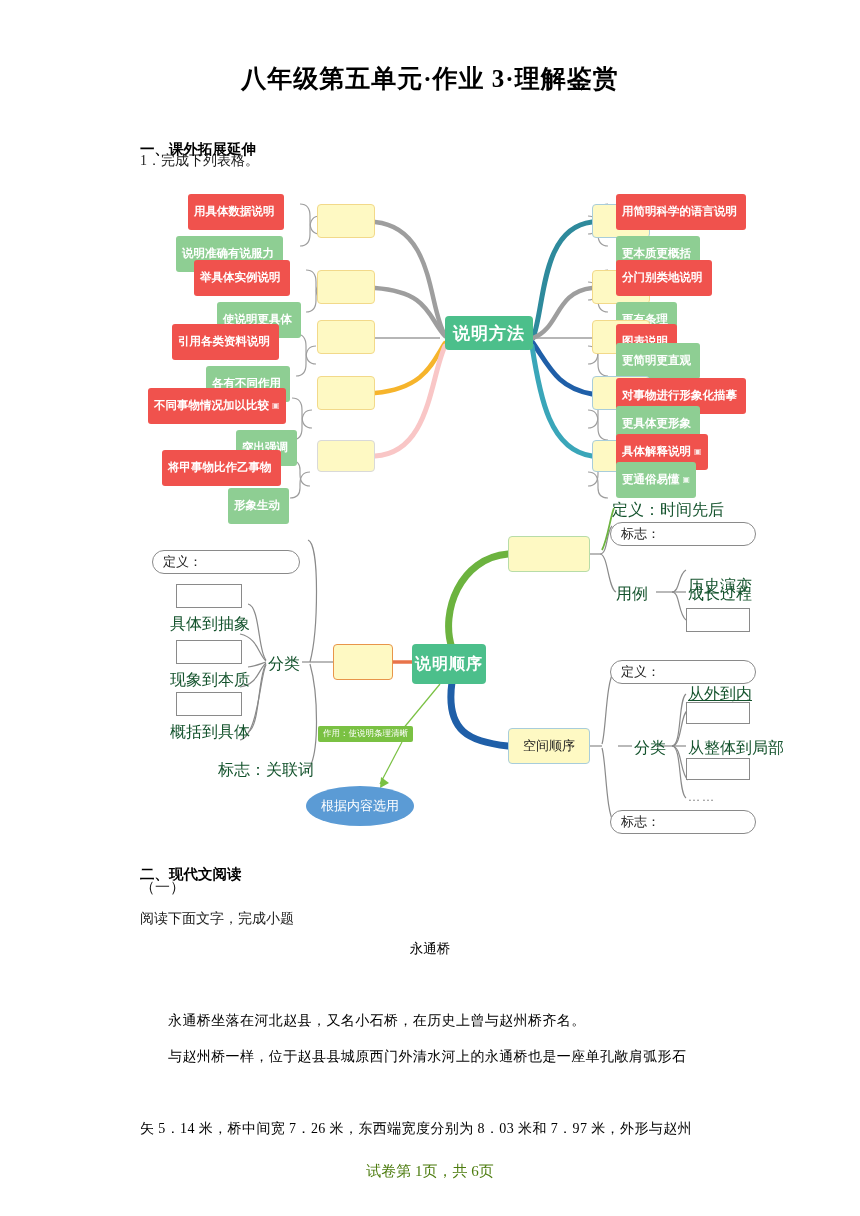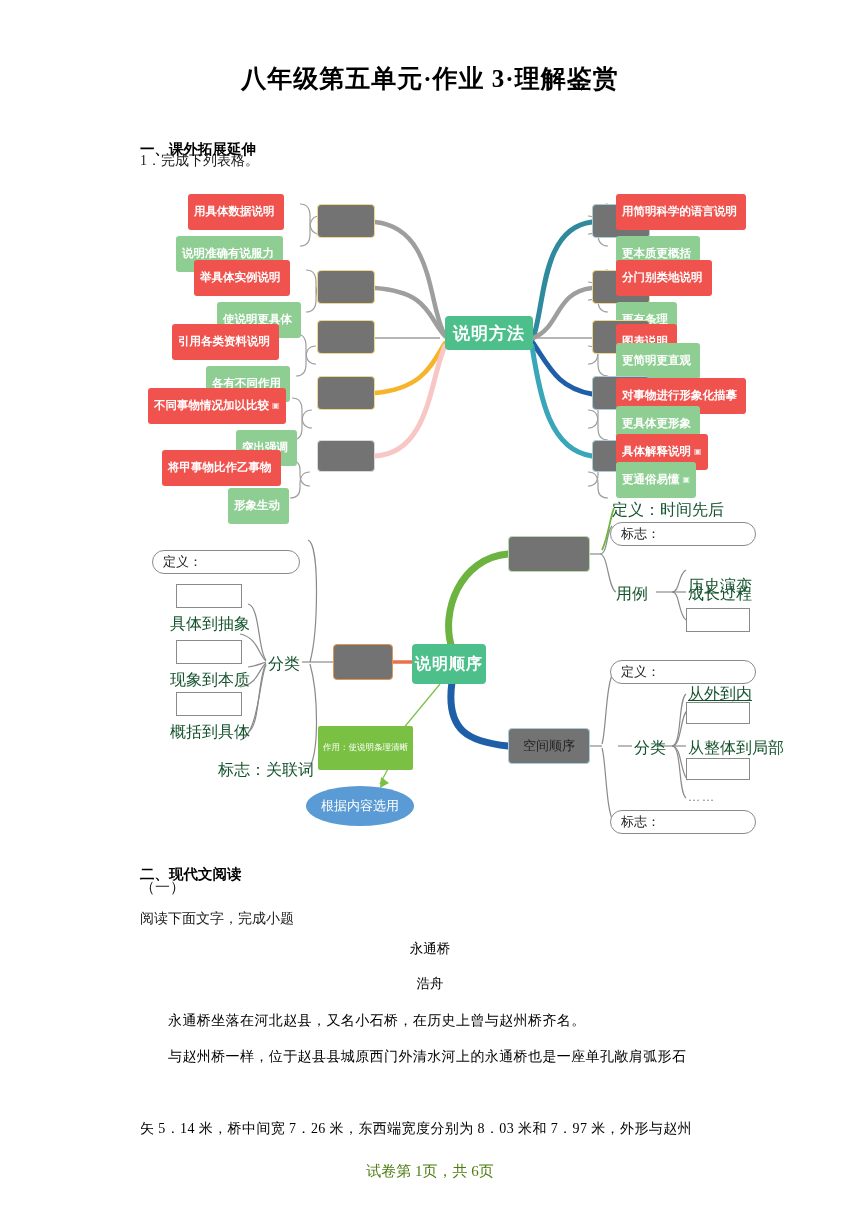--- a/index.html
+++ b/index.html
@@ -40,21 +40,21 @@
 
   .tag{
     border-radius:3px;color:#fff;font-size:11.5px;line-height:1;
     font-family:"Liberation Sans","DejaVu Sans",sans-serif;
     font-weight:bold;white-space:nowrap;padding:12px 6px;
   }
   .tag.red{background:#f0524d;}
   .tag.green{background:#8ece93;}
   .tag .mk{font-size:8px;opacity:.85;margin-left:3px;font-weight:normal;}
 
-  .blank{background:#737373;border:1px solid #d9d9d9;border-radius:4px;}
+  .blank{background:#fef9c3;border:1px solid #d9d9d9;border-radius:4px;}
   .blank.y{border-color:#f2d98a;}
   .blank.b{border-color:#a8cddb;}
   .blank.g{border-color:#b7dca8;}
   .blank.o{border-color:#e8954a;}
 
   .center-node{
     background:#4cbf8b;color:#fff;border-radius:4px;font-weight:bold;
     font-family:"Liberation Sans","DejaVu Sans",sans-serif;
     letter-spacing:1px;
   }
@@ -63,21 +63,21 @@
     font-size:13px;color:#222;justify-content:flex-start;padding-left:10px;
     font-family:"Liberation Sans","DejaVu Sans",sans-serif;
   }
   .plain{
     font-size:16px;color:#14532d;white-space:nowrap;
     font-family:"Liberation Sans","DejaVu Sans",sans-serif;
   }
   .rect-box{background:#fff;border:1px solid #8a8a8a;}
   .note-green{
     background:#7ac143;color:#fff;font-size:8.5px;border-radius:2px;
-    padding:16px 5px;white-space:nowrap;
+    padding:2px 5px;white-space:nowrap;
     font-family:"Liberation Sans","DejaVu Sans",sans-serif;
   }
   .ellipse{
     background:#5b9bd5;color:#fff;border-radius:50%;font-size:13px;
     font-family:"Liberation Sans","DejaVu Sans",sans-serif;white-space:nowrap;
   }
   .dots{font-size:12px;color:#777;letter-spacing:2px;}
 </style>
 </head>
 <body>
@@ -324,20 +324,19 @@
     <div class="node rect-box" style="left:546px;top:266px;width:64px;height:22px;"></div>
     <div class="node dots" style="left:548px;top:298px;">……</div>
     <div class="node pill" style="left:470px;top:318px;width:146px;height:24px;">标志：</div>
   </div>
 
   <div class="sec-head" style="top:845px">二、现代文阅读</div>
   <div class="para" style="top:878px;font-size:15px;">（一）</div>
   <div class="para" style="top:910px">阅读下面文字，完成小题</div>
 
   <div class="centered" style="top:940px">永通桥</div>
-  <div class="centered" style="top:975px">浩舟</div>
 
   <div class="body-line" style="top:1012px;text-indent:28px;">永通桥坐落在河北赵县，又名小石桥，在历史上曾与赵州桥齐名。</div>
   <div class="body-line" style="top:1048px;text-indent:28px;">与赵州桥一样，位于赵县县城原西门外清水河上的永通桥也是一座单孔敞肩弧形石</div>
   <div class="body-line" style="top:1120px;">矢 5．14 米，桥中间宽 7．26 米，东西端宽度分别为 8．03 米和 7．97 米，外形与赵州</div>
 
   <div class="footer">试卷第 1页，共 6页</div>
 </div>
 
 </body></html>

